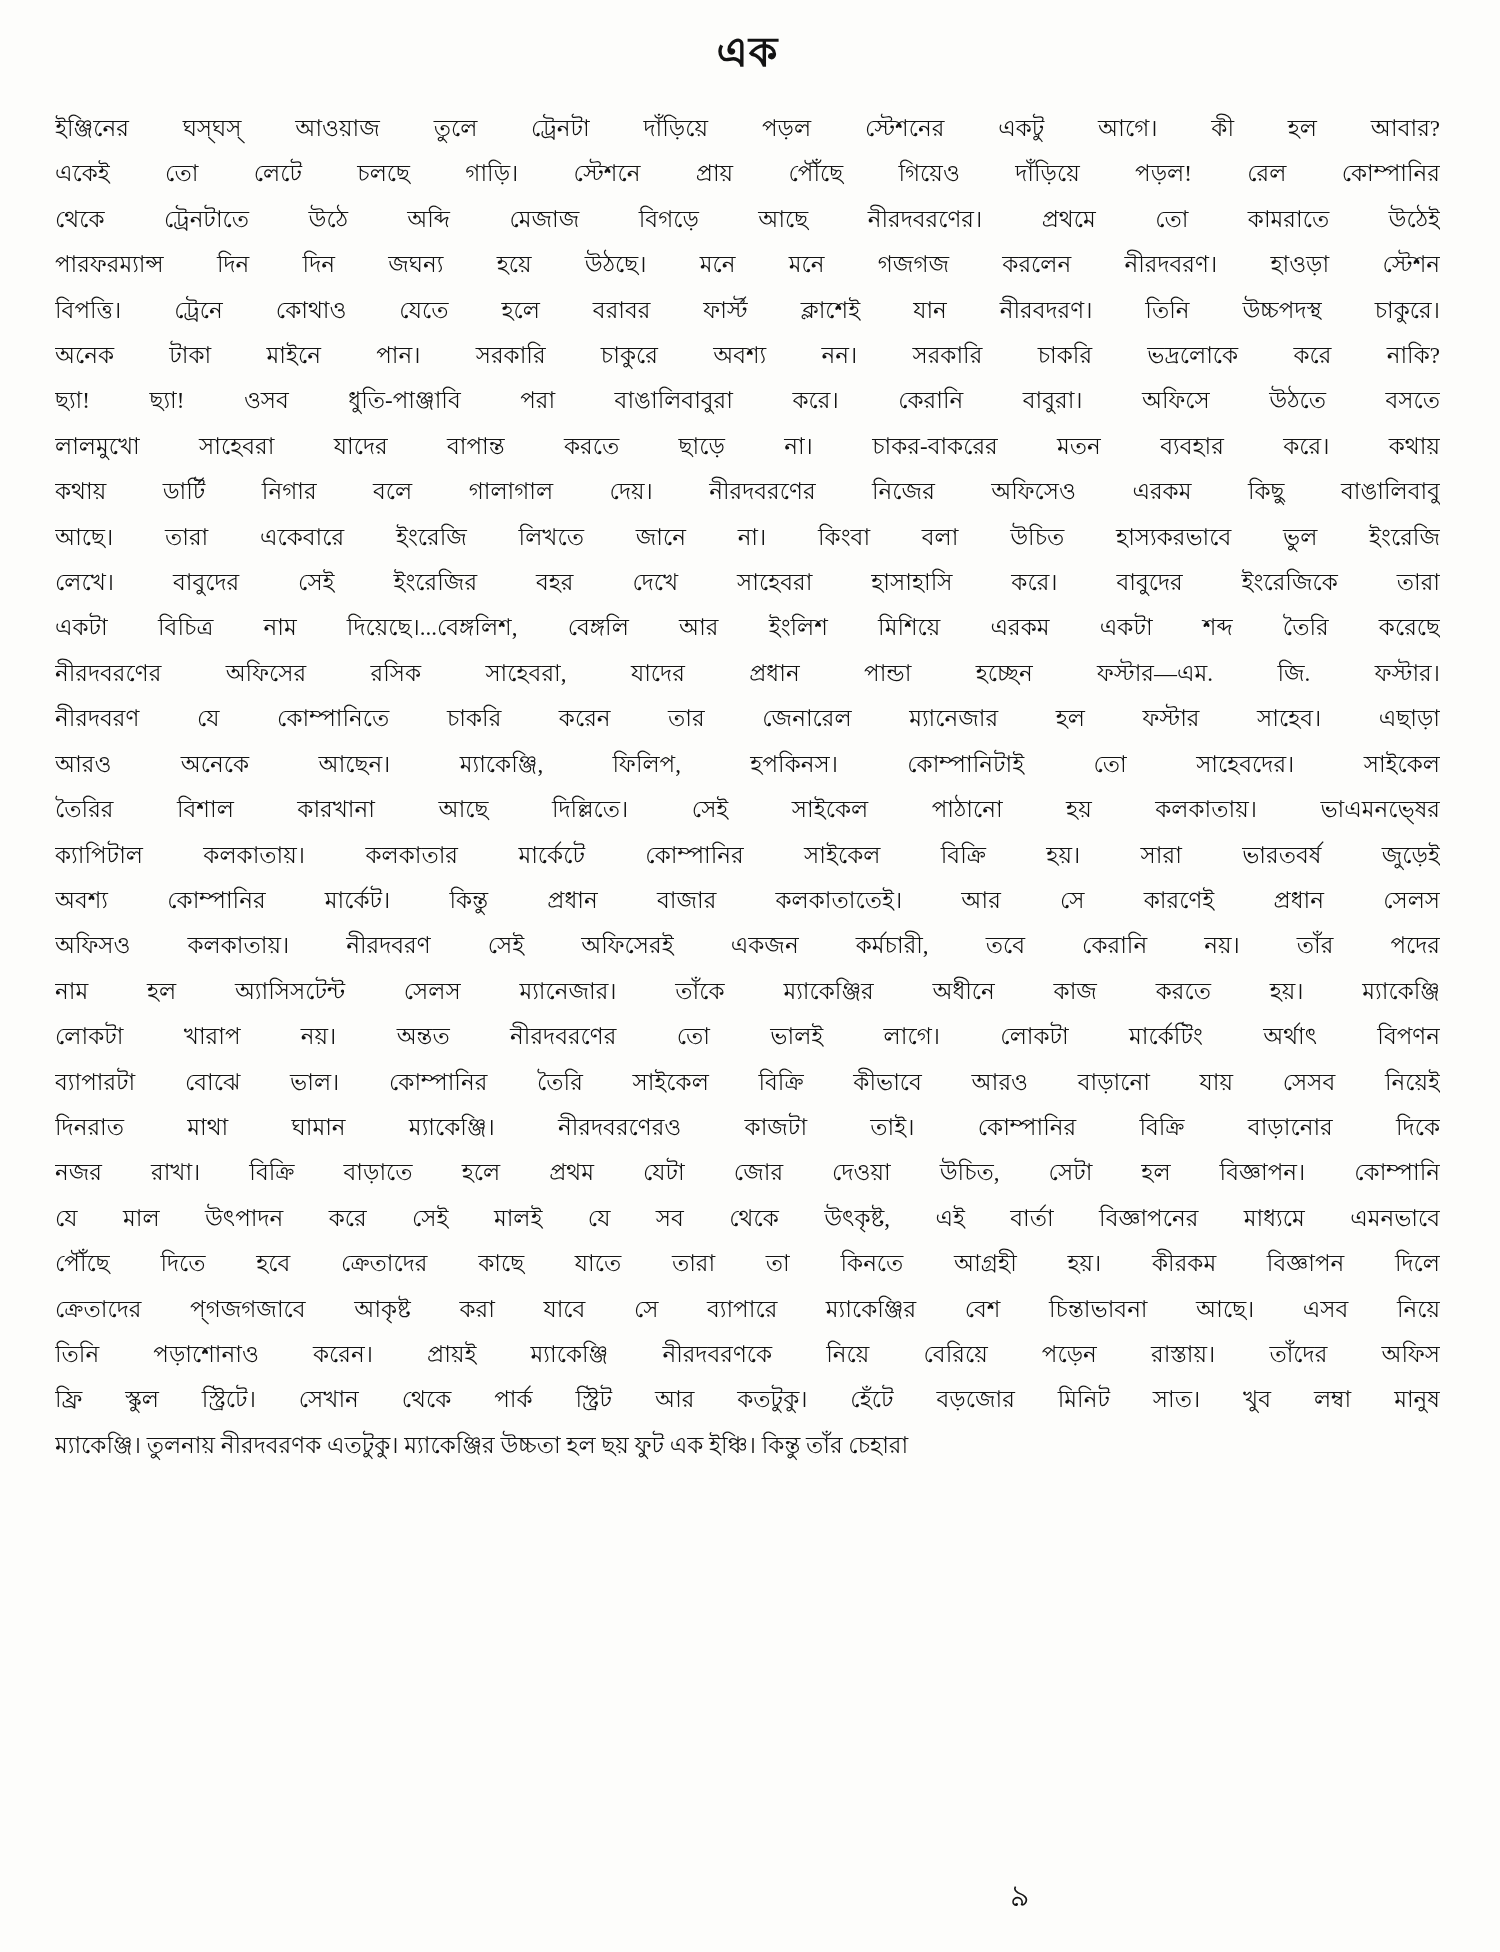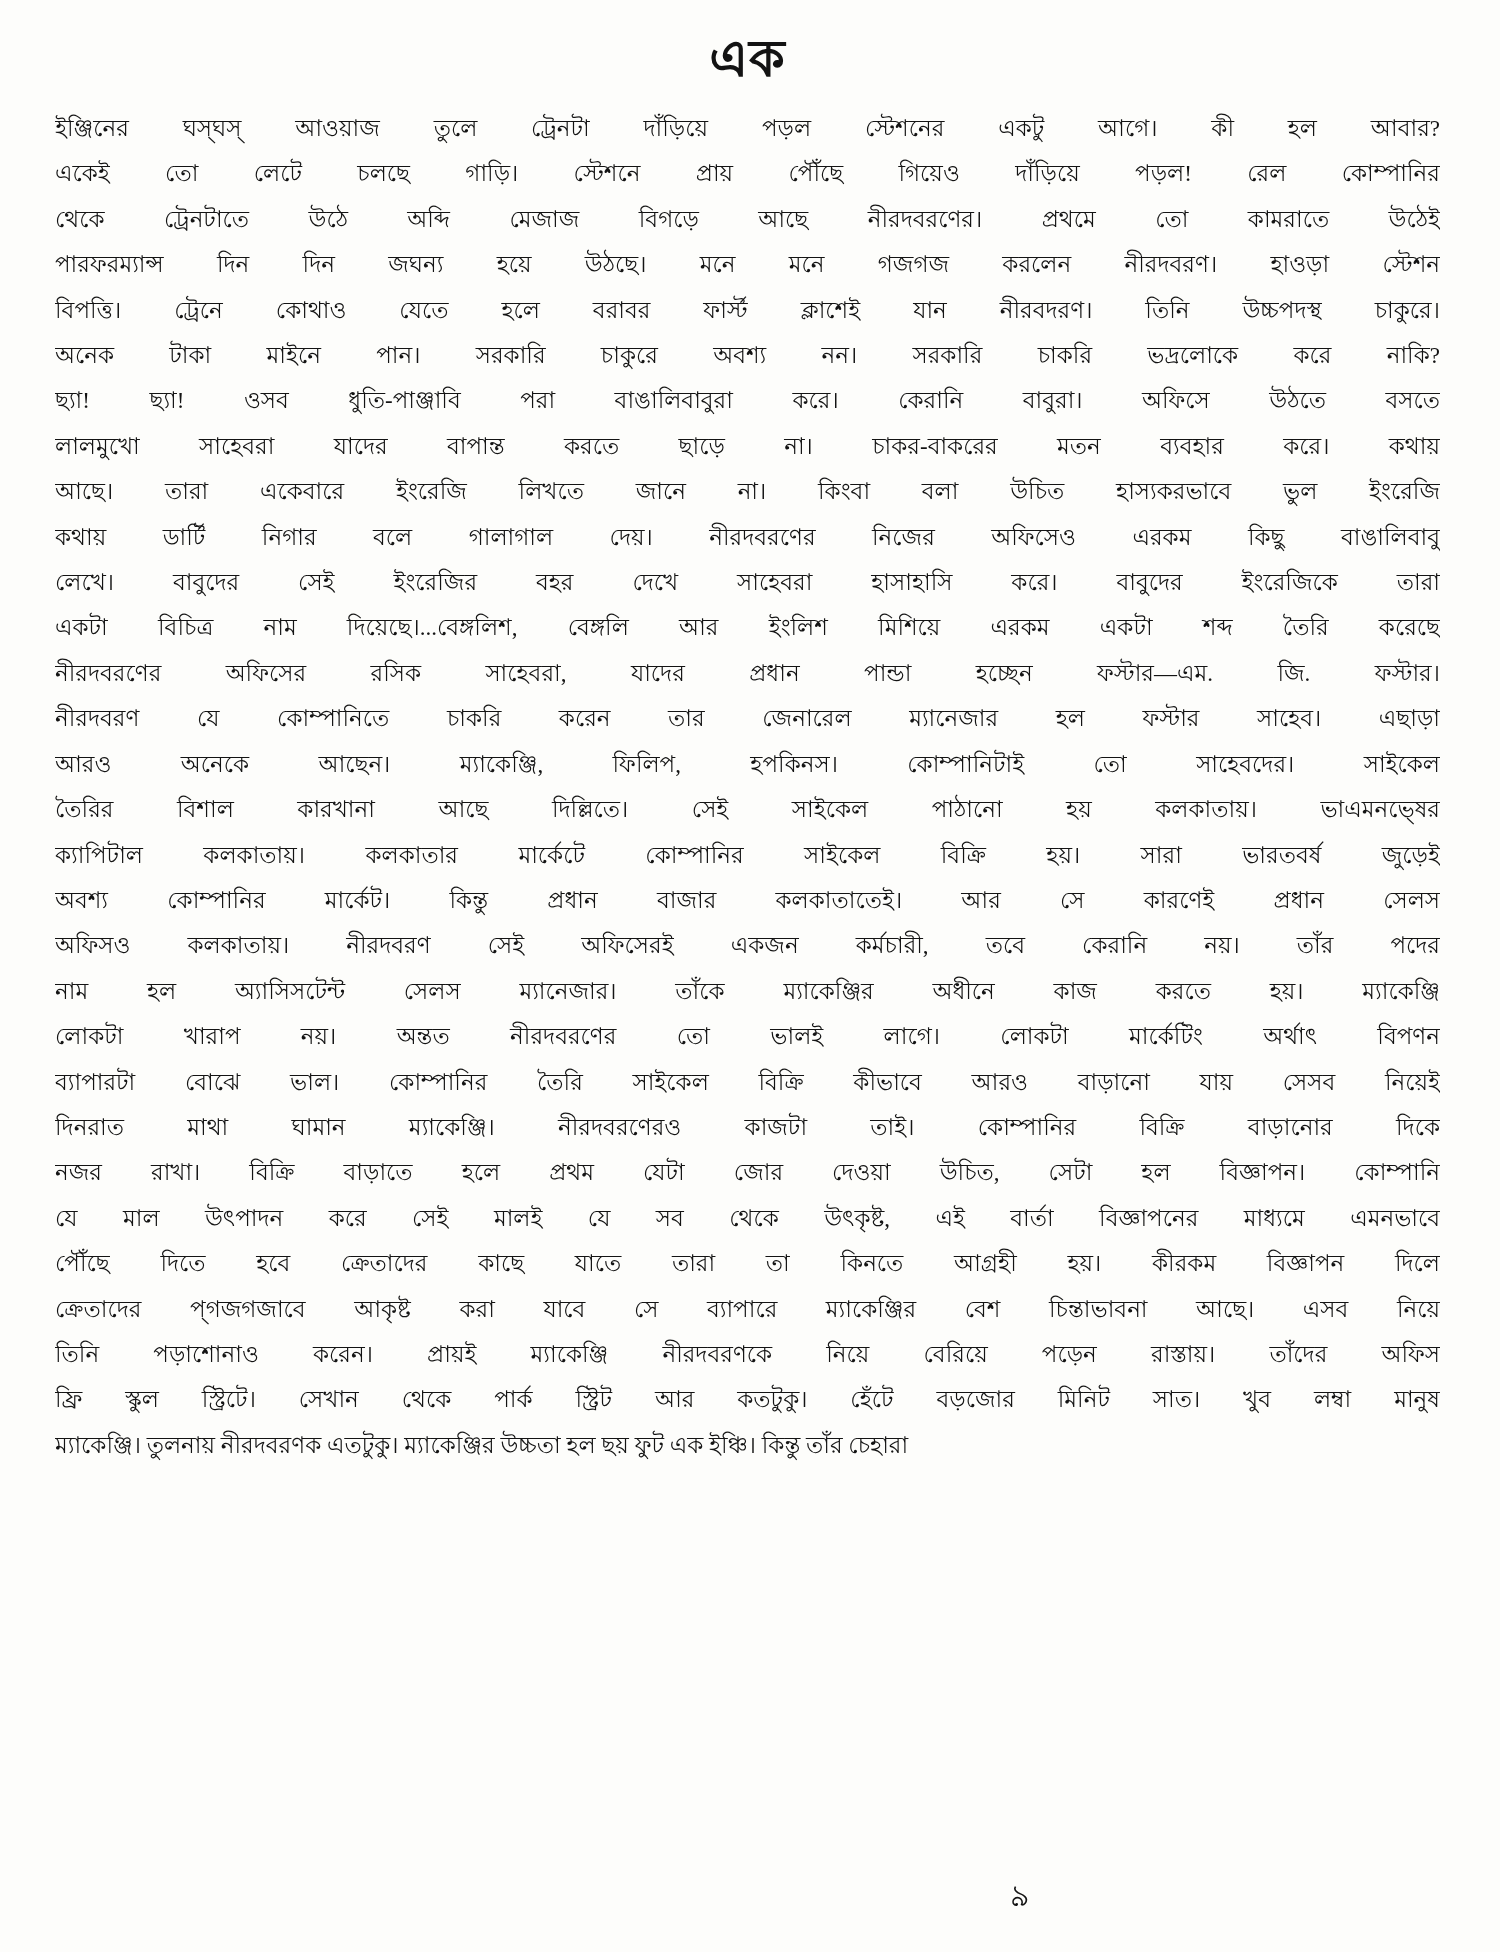--- a/index.html
+++ b/index.html
@@ -17,21 +17,21 @@
     font-family: "Liberation Serif", "DejaVu Serif", serif;
     color: #131313;
   }
   .chapter-title {
     position: absolute;
     top: 20px;
     left: 55px;
     width: 1385px;
     margin: 0;
     text-align: center;
-    font-size: 51px;
+    font-size: 41px;
     font-weight: bold;
     letter-spacing: 1px;
   }
   .body-text {
     position: absolute;
     top: 106px;
     left: 55px;
     width: 1385px;
   }
   .line {
@@ -59,22 +59,22 @@
 
   <div class="body-text">
       <div class="line">ইঞ্জিনের ঘস্‌ঘস্‌ আওয়াজ তুলে ট্রেনটা দাঁড়িয়ে পড়ল স্টেশনের একটু আগে। কী হল আবার?</div>
       <div class="line">একেই তো লেটে চলছে গাড়ি। স্টেশনে প্রায় পৌঁছে গিয়েও দাঁড়িয়ে পড়ল! রেল কোম্পানির</div>
       <div class="line">থেকে ট্রেনটাতে উঠে অব্দি মেজাজ বিগড়ে আছে নীরদবরণের। প্রথমে তো কামরাতে উঠেই</div>
       <div class="line">পারফরম্যান্স দিন দিন জঘন্য হয়ে উঠছে। মনে মনে গজগজ করলেন নীরদবরণ। হাওড়া স্টেশন</div>
       <div class="line">বিপত্তি। ট্রেনে কোথাও যেতে হলে বরাবর ফার্স্ট ক্লাশেই যান নীরবদরণ। তিনি উচ্চপদস্থ চাকুরে।</div>
       <div class="line">অনেক টাকা মাইনে পান। সরকারি চাকুরে অবশ্য নন। সরকারি চাকরি ভদ্রলোকে করে নাকি?</div>
       <div class="line">ছ্যা! ছ্যা! ওসব ধুতি-পাঞ্জাবি পরা বাঙালিবাবুরা করে। কেরানি বাবুরা। অফিসে উঠতে বসতে</div>
       <div class="line">লালমুখো সাহেবরা যাদের বাপান্ত করতে ছাড়ে না। চাকর-বাকরের মতন ব্যবহার করে। কথায়</div>
+      <div class="line">কথায় ডার্টি নিগার বলে গালাগাল দেয়। নীরদবরণের নিজের অফিসেও এরকম কিছু বাঙালিবাবু</div>
       <div class="line">আছে। তারা একেবারে ইংরেজি লিখতে জানে না। কিংবা বলা উচিত হাস্যকরভাবে ভুল ইংরেজি</div>
-      <div class="line">কথায় ডার্টি নিগার বলে গালাগাল দেয়। নীরদবরণের নিজের অফিসেও এরকম কিছু বাঙালিবাবু</div>
       <div class="line">লেখে। বাবুদের সেই ইংরেজির বহর দেখে সাহেবরা হাসাহাসি করে। বাবুদের ইংরেজিকে তারা</div>
       <div class="line">একটা বিচিত্র নাম দিয়েছে।...বেঙ্গলিশ, বেঙ্গলি আর ইংলিশ মিশিয়ে এরকম একটা শব্দ তৈরি করেছে</div>
       <div class="line">নীরদবরণের অফিসের রসিক সাহেবরা, যাদের প্রধান পান্ডা হচ্ছেন ফস্টার—এম. জি. ফস্টার।</div>
       <div class="line">নীরদবরণ যে কোম্পানিতে চাকরি করেন তার জেনারেল ম্যানেজার হল ফস্টার সাহেব। এছাড়া</div>
       <div class="line">আরও অনেকে আছেন। ম্যাকেঞ্জি, ফিলিপ, হপকিনস। কোম্পানিটাই তো সাহেবদের। সাইকেল</div>
       <div class="line">তৈরির বিশাল কারখানা আছে দিল্লিতে। সেই সাইকেল পাঠানো হয় কলকাতায়। ভাএমনভ্ষের</div>
       <div class="line">ক্যাপিটাল কলকাতায়। কলকাতার মার্কেটে কোম্পানির সাইকেল বিক্রি হয়। সারা ভারতবর্ষ জুড়েই</div>
       <div class="line">অবশ্য কোম্পানির মার্কেট। কিন্তু প্রধান বাজার কলকাতাতেই। আর সে কারণেই প্রধান সেলস</div>
       <div class="line">অফিসও কলকাতায়। নীরদবরণ সেই অফিসেরই একজন কর্মচারী, তবে কেরানি নয়। তাঁর পদের</div>
       <div class="line">নাম হল অ্যাসিসটেন্ট সেলস ম্যানেজার। তাঁকে ম্যাকেঞ্জির অধীনে কাজ করতে হয়। ম্যাকেঞ্জি</div>

